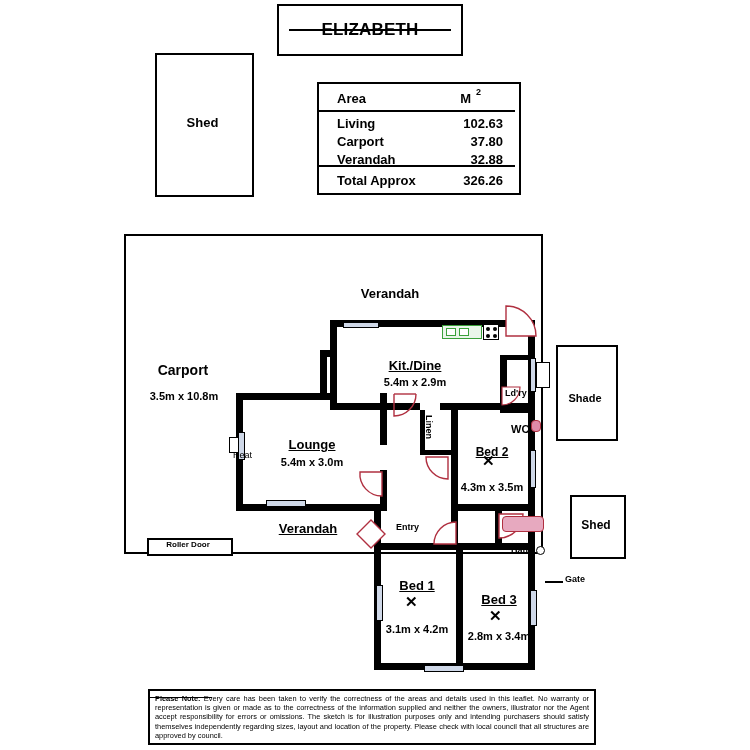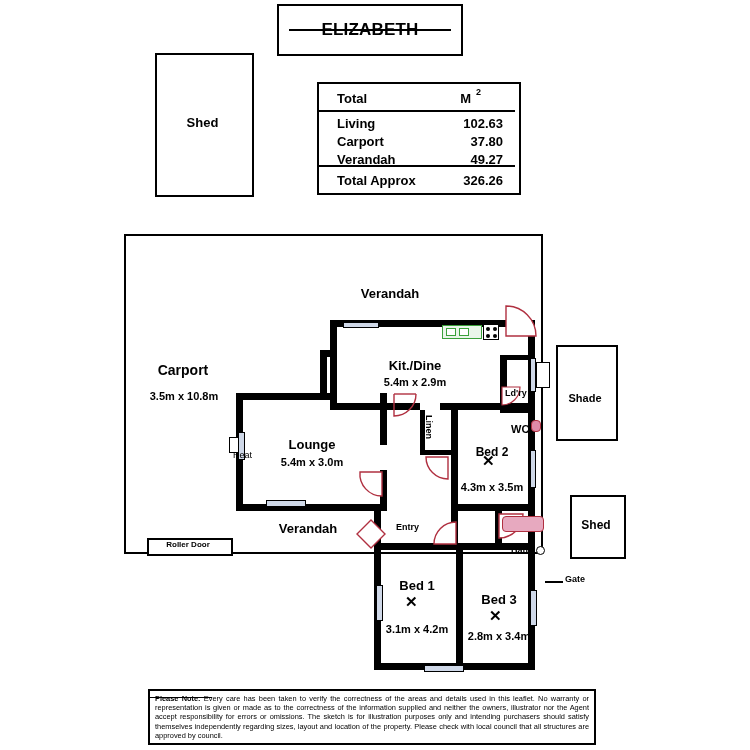--- a/index.html
+++ b/index.html
@@ -60,21 +60,21 @@
   #shed-right-label{left:570px;top:518px;width:52px;font-size:12px;font-weight:bold;text-align:center;}
 
   
   #gate-line{left:545px;top:581px;width:18px;height:2px;background:#000;}
   #gate-label{left:565px;top:574px;font-size:9px;font-weight:bold;}
 
   
   .wall{position:absolute;background:#000;}
 
   
-  .room-name{position:absolute;font-weight:bold;text-align:center;}
+  .room-name{position:absolute;font-weight:bold;text-align:center;text-decoration:underline;}
   .room-dims{position:absolute;font-weight:bold;text-align:center;font-size:11px;}
 
   
   .fixture{position:absolute;box-sizing:border-box;}
   .win{position:absolute;background:#cfd8e8;border:1px solid #000;}
 
   
   #disclaimer{
     left:148px;top:689px;width:448px;height:56px;
     border:2px solid #000;background:#fff;padding:3px 5px;box-sizing:border-box;
@@ -93,37 +93,37 @@
   <div class="abs" id="title-box">
     <div id="title-rule"></div>
     <div id="title-line2">ELIZABETH</div>
   </div>
 
   <div class="abs" id="area-table">
     <div id="area-hdr-rule"></div>
     <div id="area-tot-rule"></div>
 
     <div class="area-row" style="top:3px;">
-      <span class="area-label">Total</span>
+      <span class="area-label">Area</span>
       <span class="area-val" style="right:48px;position:absolute;">
         <span>M</span><sup id="m2-sup">2</sup>
       </span>
     </div>
 
     <div class="area-row" style="top:28px;">
       <span class="area-label">Living</span>
       <span class="area-val">102.63</span>
     </div>
     <div class="area-row" style="top:46px;">
       <span class="area-label">Carport</span>
       <span class="area-val">37.80</span>
     </div>
     <div class="area-row" style="top:64px;">
       <span class="area-label">Verandah</span>
-      <span class="area-val">49.27</span>
+      <span class="area-val">32.88</span>
     </div>
     <div class="area-row" style="top:85px;">
       <span class="area-label">Total Approx</span>
       <span class="area-val">326.26</span>
     </div>
   </div>
 
   <div class="abs" id="shed-top"></div>
   <div class="abs" id="shed-top-label">Shed</div>
 

